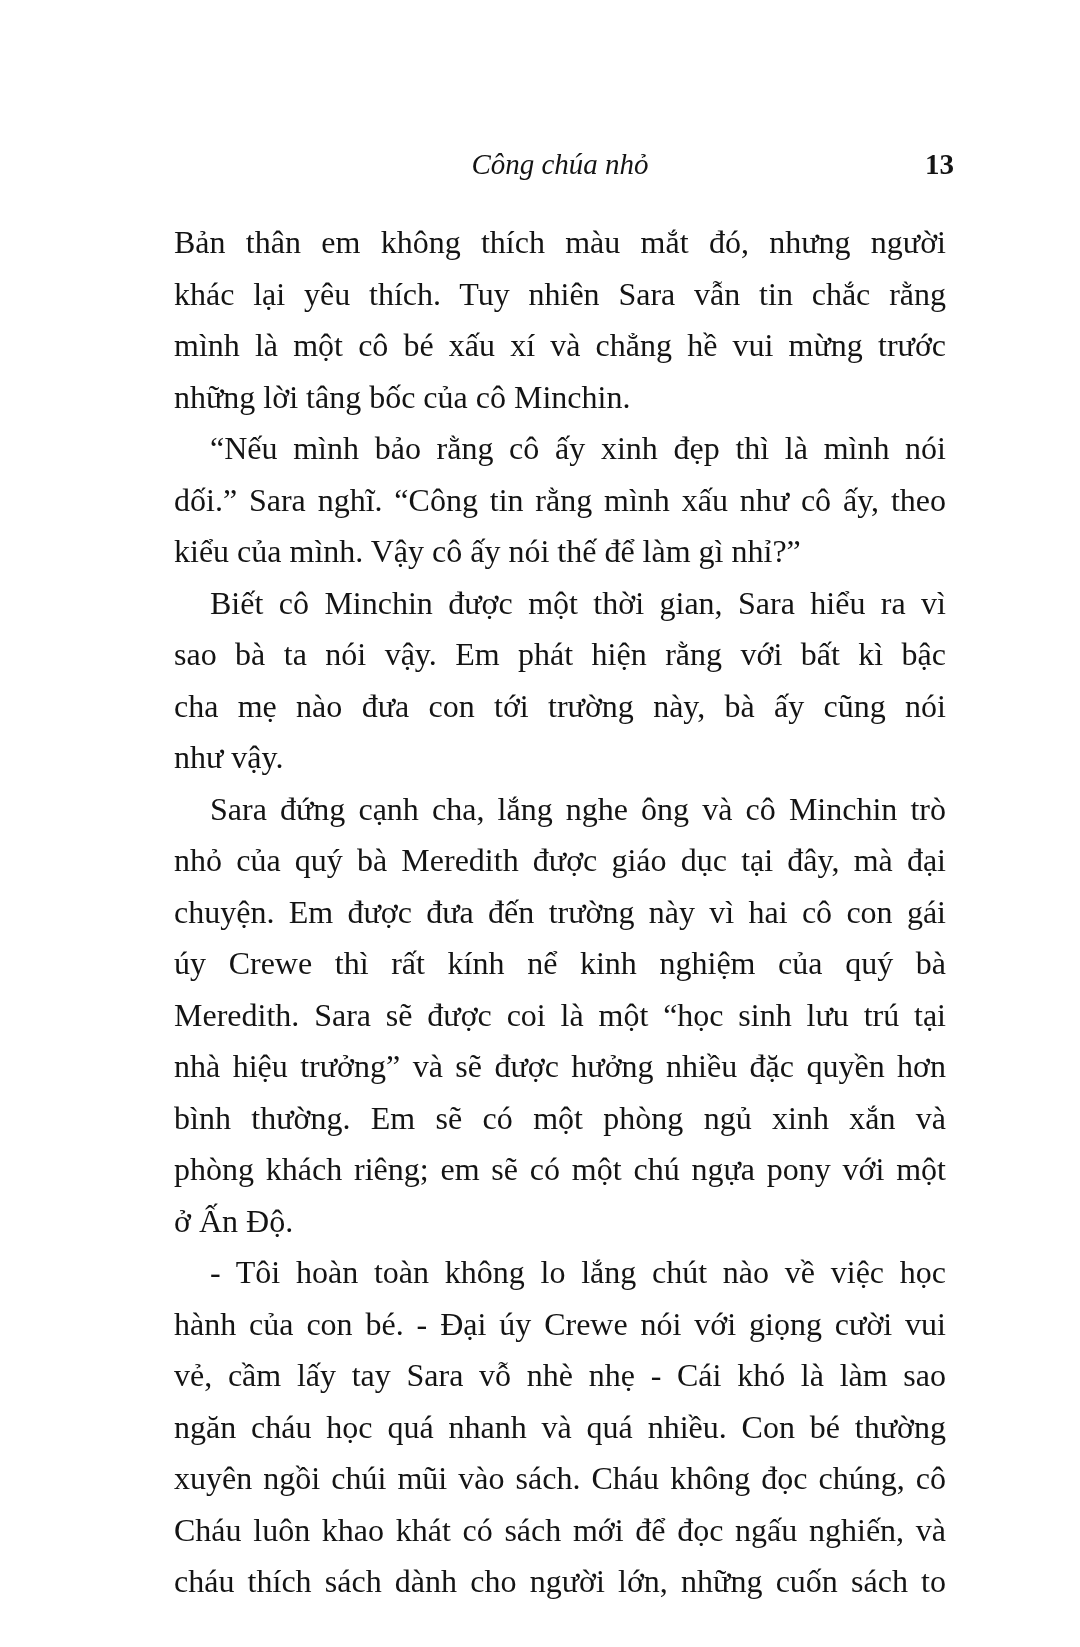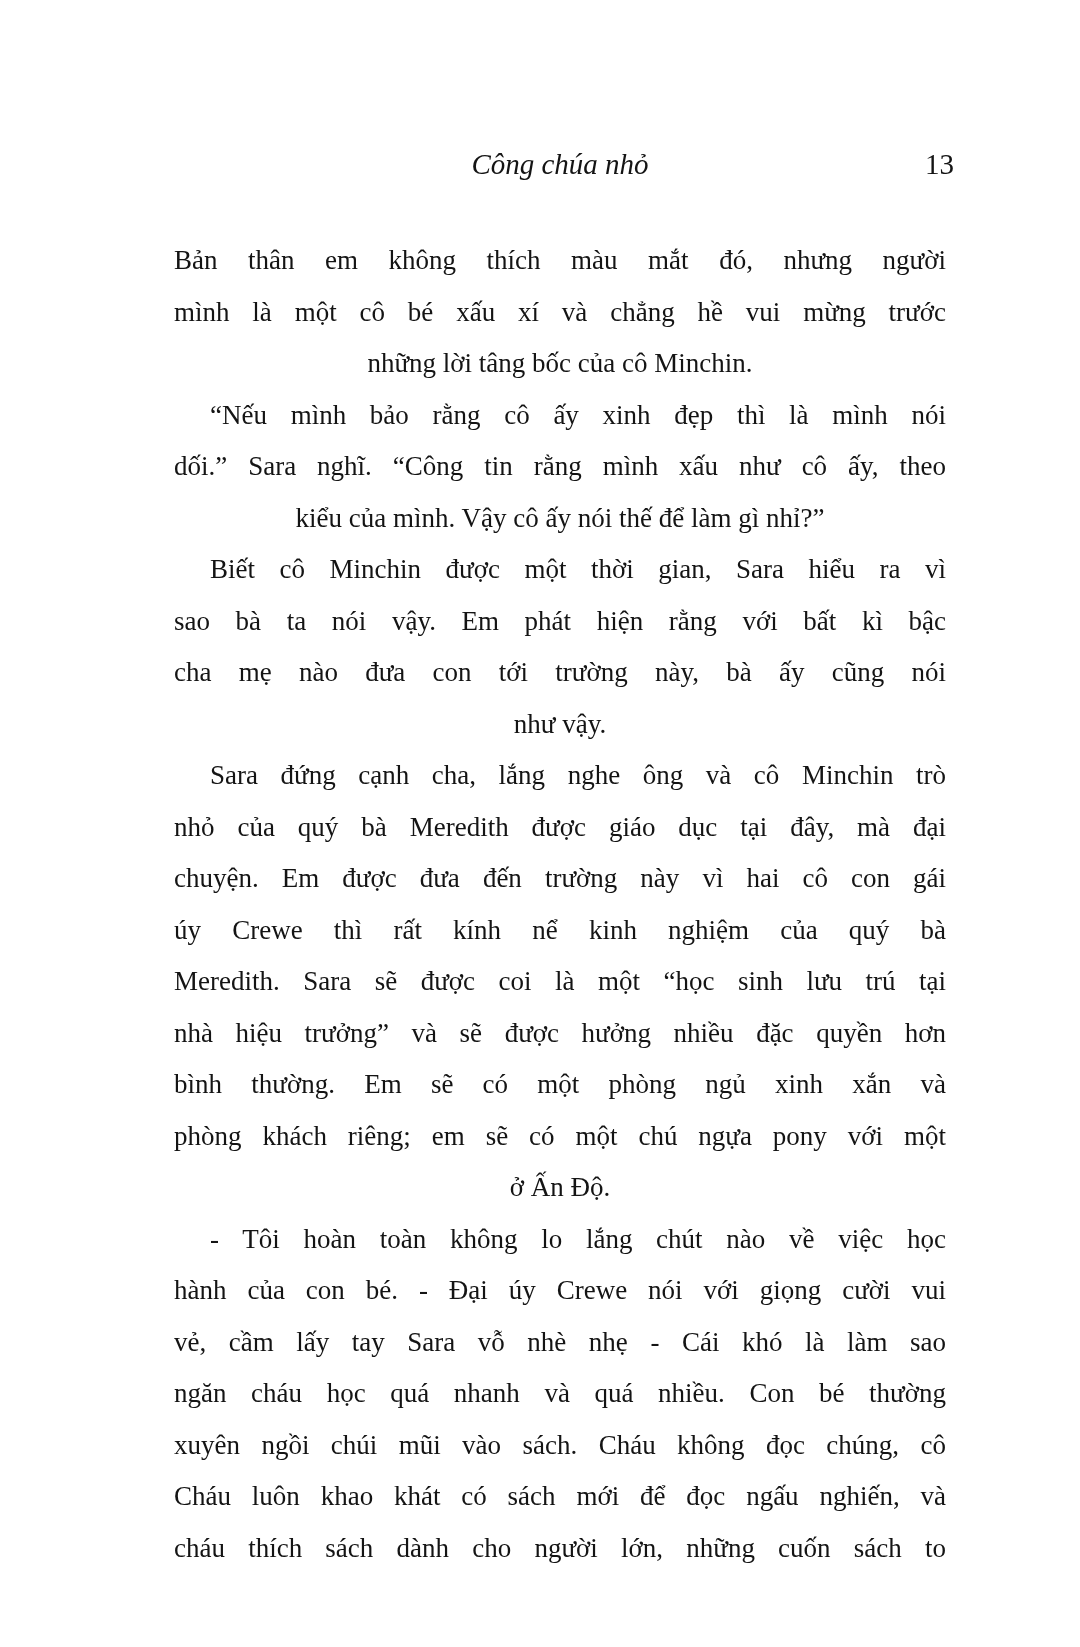--- a/index.html
+++ b/index.html
@@ -25,57 +25,59 @@
   .head-title {
     display: block;
     text-align: center;
     font-style: italic;
   }
   .head-page-num {
     position: absolute;
     right: 0;
     top: 0;
     font-style: normal;
+    font-weight: bold;
   }
   .text-body {
     position: absolute;
     left: 126px;
-    top: 199px;
+    top: 181px;
     width: 804px;
-    font-size: 27px;
+    font-size: 32px;
   }
   .paragraph { }
   .line {
     height: 43.5px;
     line-height: 43.5px;
     text-align: justify;
     overflow: hidden;
     white-space: normal;
   }
   .line::after {
     content: "";
     display: inline-block;
     width: 100%;
     height: 0;
   }
-  .line.last { text-align: center; }
+  .line.last { text-align: left; }
   .line.last::after { content: none; }
   .line.indent { text-indent: 36px; }
 </style>
 </head>
 <body>
 
 <div class="page">
   <div class="running-head">
     <span class="head-title">Công chúa nhỏ</span>
     <span class="head-page-num">13</span>
   </div>
   <div class="text-body">
       <div class="paragraph">
         <div class="line">Bản thân em không thích màu mắt đó, nhưng người</div>
+        <div class="line">khác lại yêu thích. Tuy nhiên Sara vẫn tin chắc rằng</div>
         <div class="line">mình là một cô bé xấu xí và chẳng hề vui mừng trước</div>
         <div class="line last">những lời tâng bốc của cô Minchin.</div>
       </div>
       <div class="paragraph">
         <div class="line indent">“Nếu mình bảo rằng cô ấy xinh đẹp thì là mình nói</div>
         <div class="line">dối.” Sara nghĩ. “Công tin rằng mình xấu như cô ấy, theo</div>
         <div class="line last">kiểu của mình. Vậy cô ấy nói thế để làm gì nhỉ?”</div>
       </div>
       <div class="paragraph">
         <div class="line indent">Biết cô Minchin được một thời gian, Sara hiểu ra vì</div>

